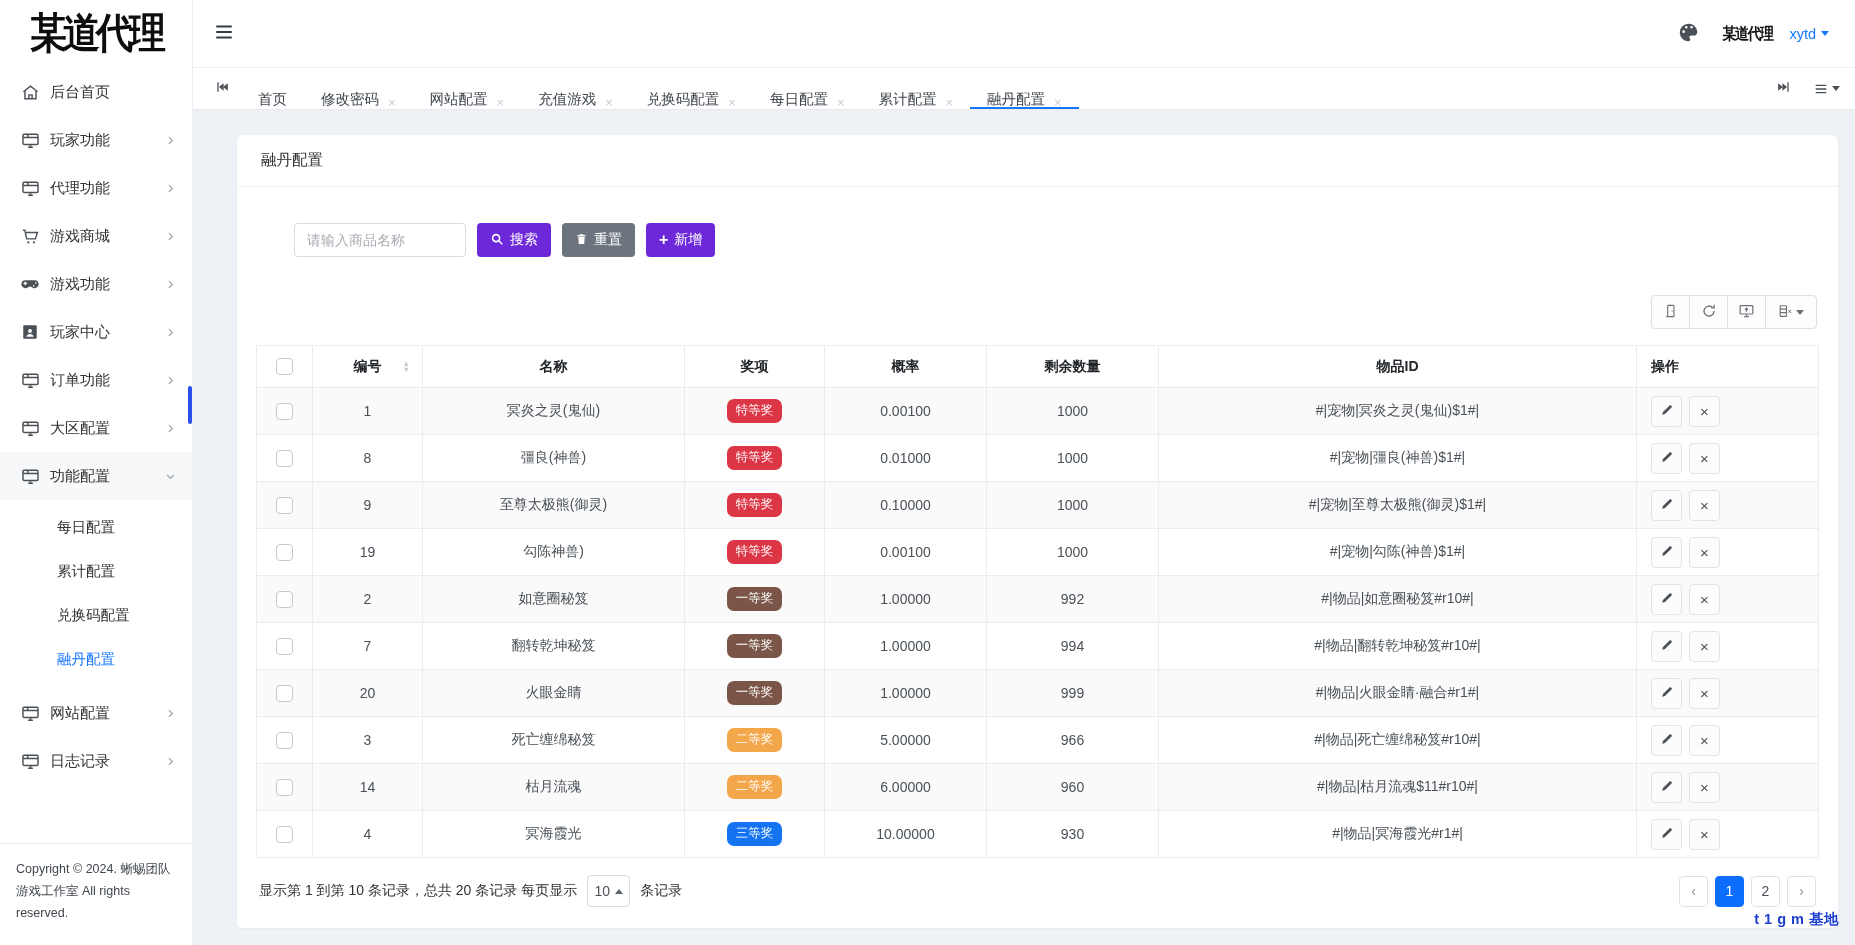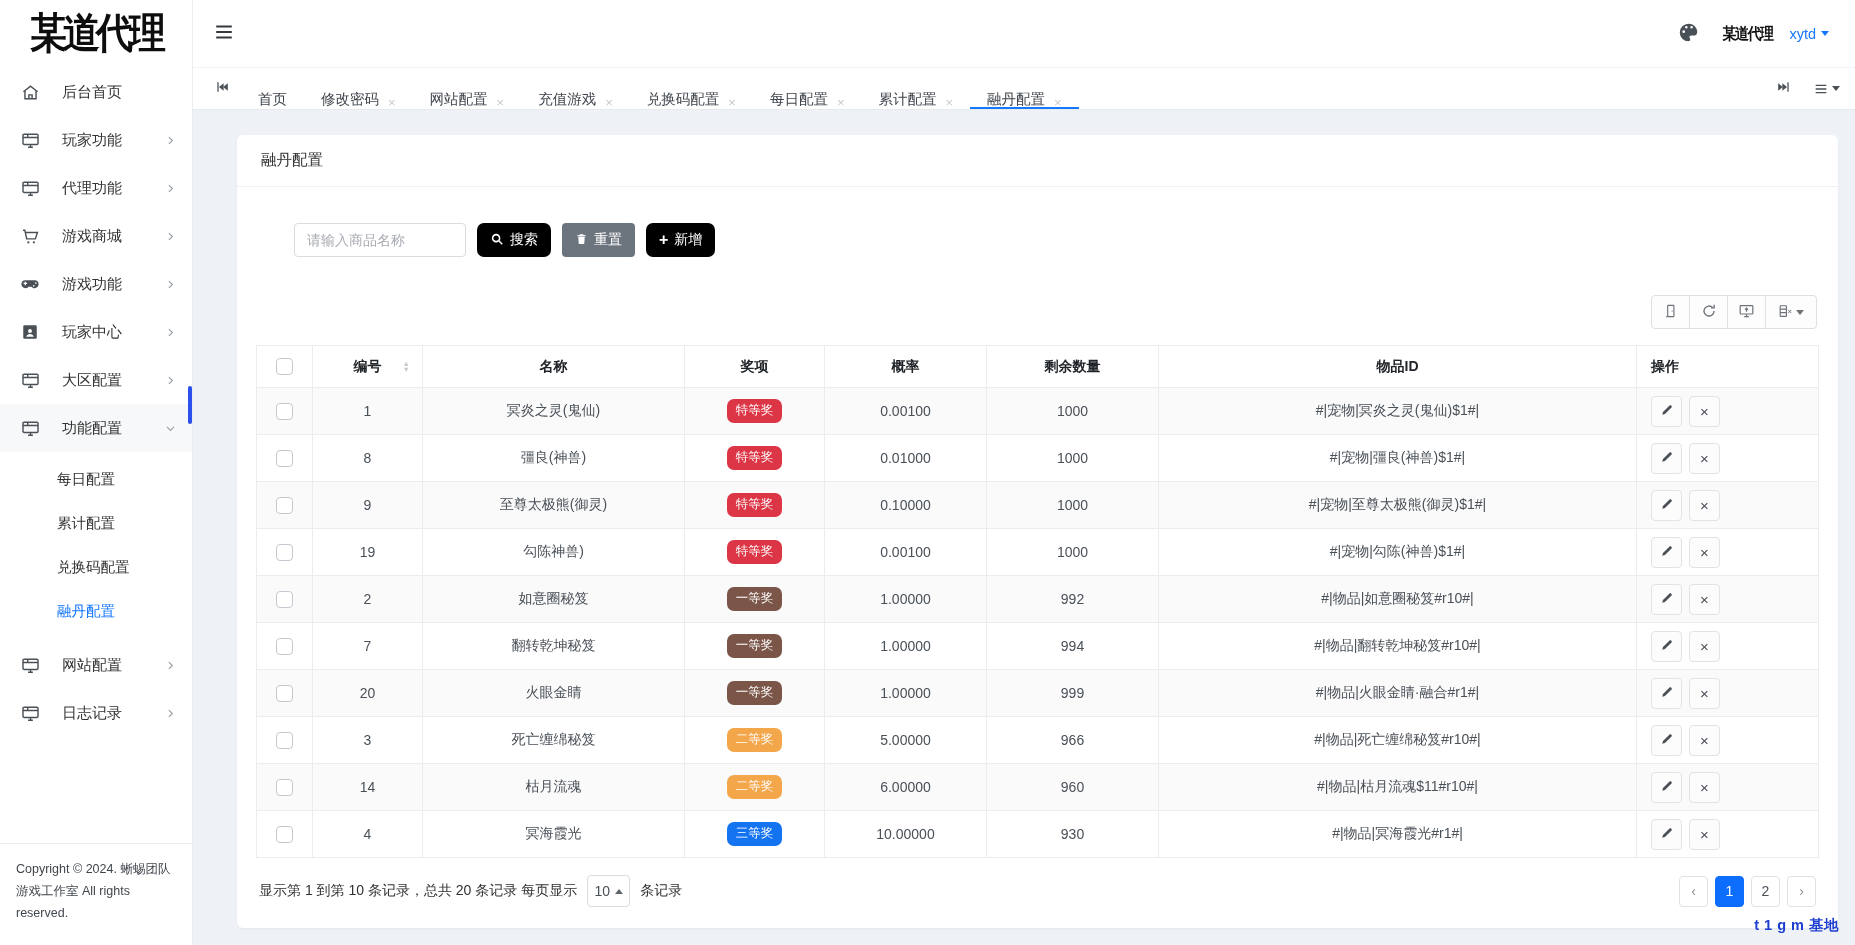--- a/index.html
+++ b/index.html
@@ -9,21 +9,21 @@
     background:#eef1f6; color:#333; font-size:14px;
   }
   .app { display:flex; width:100%; height:100%; }
 
   
   .sidebar { width:193px; background:#fff; border-right:1px solid #ebedf0; position:relative; flex-shrink:0; }
   .logo { height:68px; display:flex; align-items:center; justify-content:center;
           font-family:"DejaVu Serif","Liberation Serif",serif; font-weight:bold; font-size:37px;
           letter-spacing:-4px; color:#0d0d0d; transform:scaleY(1.12); white-space:nowrap; }
   .side-nav { position:absolute; top:68px; left:0; right:0; bottom:86px; overflow:hidden; }
-  .side-item { height:48px; display:flex; align-items:center; gap:22px; padding:0 16px 0 20px;
+  .side-item { height:48px; display:flex; align-items:center; gap:10px; padding:0 16px 0 20px;
                font-size:15px; color:#333; cursor:pointer;font-family:Liberation Mono, monospace; }
   .side-item .s-icon { width:20px; height:20px; color:#4a5056; display:flex; align-items:center; justify-content:center; }
   .side-item .s-chev { margin-left:auto; color:#9aa0a6; display:flex; }
   .side-item.expanded { background:#f7f8fa; }
   .side-sub { padding:5px 0 8px; }
   .side-sub-item { height:44px; line-height:44px; padding-left:57px; font-size:14.5px; color:#333; cursor:pointer; }
   .side-sub-item.active { color:#1677ff; }
   .scroll-thumb { position:absolute; right:0; top:386px; width:4px; height:38px; background:#2b50ed; border-radius:2px; z-index:3; }
   .copyright { position:absolute; bottom:0; left:0; right:0; padding:15px 16px 20px; font-size:12.5px;
                color:#40464d; border-top:1px solid #ebedf0; line-height:1.75; background:#fff; }
@@ -55,21 +55,21 @@
   .card { background:#fff; border-radius:6px; height:793px; box-shadow:0 1px 3px rgba(0,0,0,.04); }
   .card-title { padding:15px 24px; font-size:15.5px; color:#303133; border-bottom:1px solid #f0f1f3; }
   .card-body { padding:18px 19px 0; }
 
   .search-row { margin:18px 0 0 38px; display:flex; align-items:center; gap:11px; }
   .search-input { width:172px; height:34px; border:1px solid #d9dce1; border-radius:4px; padding:0 12px;
                   font-size:14px; color:#333; outline:none; font-family:inherit; }
   .search-input::placeholder { color:#a8abb2; }
   .btn { height:34px; border:none; border-radius:4px; color:#fff; font-size:14px; padding:0 13px;
          display:inline-flex; align-items:center; gap:6px; cursor:pointer; font-family:inherit; }
-  .btn-blue { background:#000000;border-radius:7px; }
+  .btn-blue { background:#6d28d9; }
   .btn-gray { background:#6c757d; }
   .plus-glyph { font-size:16px; font-weight:bold; line-height:1; }
 
   .toolbar-row { margin-top:38px; display:flex; justify-content:flex-end; padding-right:2px; }
   .tool-group { display:flex; }
   .tool-btn { min-width:39px; height:34px; background:#fdfdfe; border:1px solid #dde0e5; color:#6c7278;
               display:flex; align-items:center; justify-content:center; cursor:pointer; margin-left:-1px; gap:3px; }
   .tool-btn:first-child { border-radius:4px 0 0 4px; margin-left:0; }
   .tool-btn:last-child { border-radius:0 4px 4px 0; min-width:52px; }
   .mini-caret { width:0; height:0; border-left:4px solid transparent; border-right:4px solid transparent; border-top:5px solid #6c7278; }
@@ -96,21 +96,21 @@
   .page-size { width:43px; height:32px; border:1px solid #d9dce1; border-radius:4px; background:#fff;
                display:inline-flex; align-items:center; justify-content:center; gap:5px; font-size:14px;
                color:#495057; cursor:pointer; font-family:inherit; }
   .caret-up2 { width:0; height:0; border-left:4px solid transparent; border-right:4px solid transparent; border-bottom:5px solid #5d646b; }
   .pager { margin-left:auto; display:flex; gap:7px; }
   .page-btn { min-width:29px; height:31px; border:1px solid #dee2e6; background:#fff; border-radius:4px; font-size:14px;
               color:#495057; cursor:pointer; display:flex; align-items:center; justify-content:center; padding:0 9px; font-family:inherit; }
   .page-btn.active { background:#0d6efd; border-color:#0d6efd; color:#fff; }
   .page-btn.nav { color:#8a9096; }
 
-  .watermark { position:absolute; right:16px; bottom:10px; font-size:14.5px; font-weight:bold; color:#1e3fd0; letter-spacing:.5px; }
+  .watermark { position:absolute; right:16px; bottom:16px; font-size:14.5px; font-weight:bold; color:#1e3fd0; letter-spacing:.5px; }
 </style>
 </head>
 <body>
 
 <div class="app">
 
   <aside class="sidebar">
     <div class="logo">某道代理</div>
     <nav class="side-nav" id="side-nav">
         <div class="side-item">
@@ -181,20 +181,35 @@
             </svg>
           </span>
         </div>
         <div class="side-item">
           <span class="s-icon">
             <svg width="18" height="18" viewBox="0 0 24 24" fill="currentColor">
               <path fill-rule="evenodd" d="M4.5 3h15A1.5 1.5 0 0121 4.5v15a1.5 1.5 0 01-1.5 1.5h-15A1.5 1.5 0 013 19.5v-15A1.5 1.5 0 014.5 3zm7.5 5a2.6 2.6 0 100 5.2A2.6 2.6 0 0012 8zm-5 10.3c.7-2.4 2.7-3.6 5-3.6s4.3 1.2 5 3.6z"></path>
             </svg>
           </span>
           <span class="s-label">玩家中心</span>
+          <span class="s-chev">
+            <svg width="11" height="11" viewBox="0 0 24 24" fill="none" stroke="currentColor" stroke-width="2.6">
+              <path d="M8.5 4.5 16 12l-7.5 7.5"></path>
+            </svg>
+          </span>
+        </div>
+        <div class="side-item">
+          <span class="s-icon">
+            <svg width="19" height="19" viewBox="0 0 24 24" fill="none" stroke="currentColor" stroke-width="1.8">
+              <rect x="2.5" y="4" width="19" height="13" rx="1.5"></rect>
+              <path d="M2.5 8.2h19M8.5 4v4.2"></path>
+              <path d="M9 20.5h6M12 17v3.5"></path>
+            </svg>
+          </span>
+          <span class="s-label">订单功能</span>
           <span class="s-chev">
             <svg width="11" height="11" viewBox="0 0 24 24" fill="none" stroke="currentColor" stroke-width="2.6">
               <path d="M8.5 4.5 16 12l-7.5 7.5"></path>
             </svg>
           </span>
         </div>
         <div class="side-item">
           <span class="s-icon">
             <svg width="19" height="19" viewBox="0 0 24 24" fill="none" stroke="currentColor" stroke-width="1.8">
               <rect x="2.5" y="4" width="19" height="13" rx="1.5"></rect>

